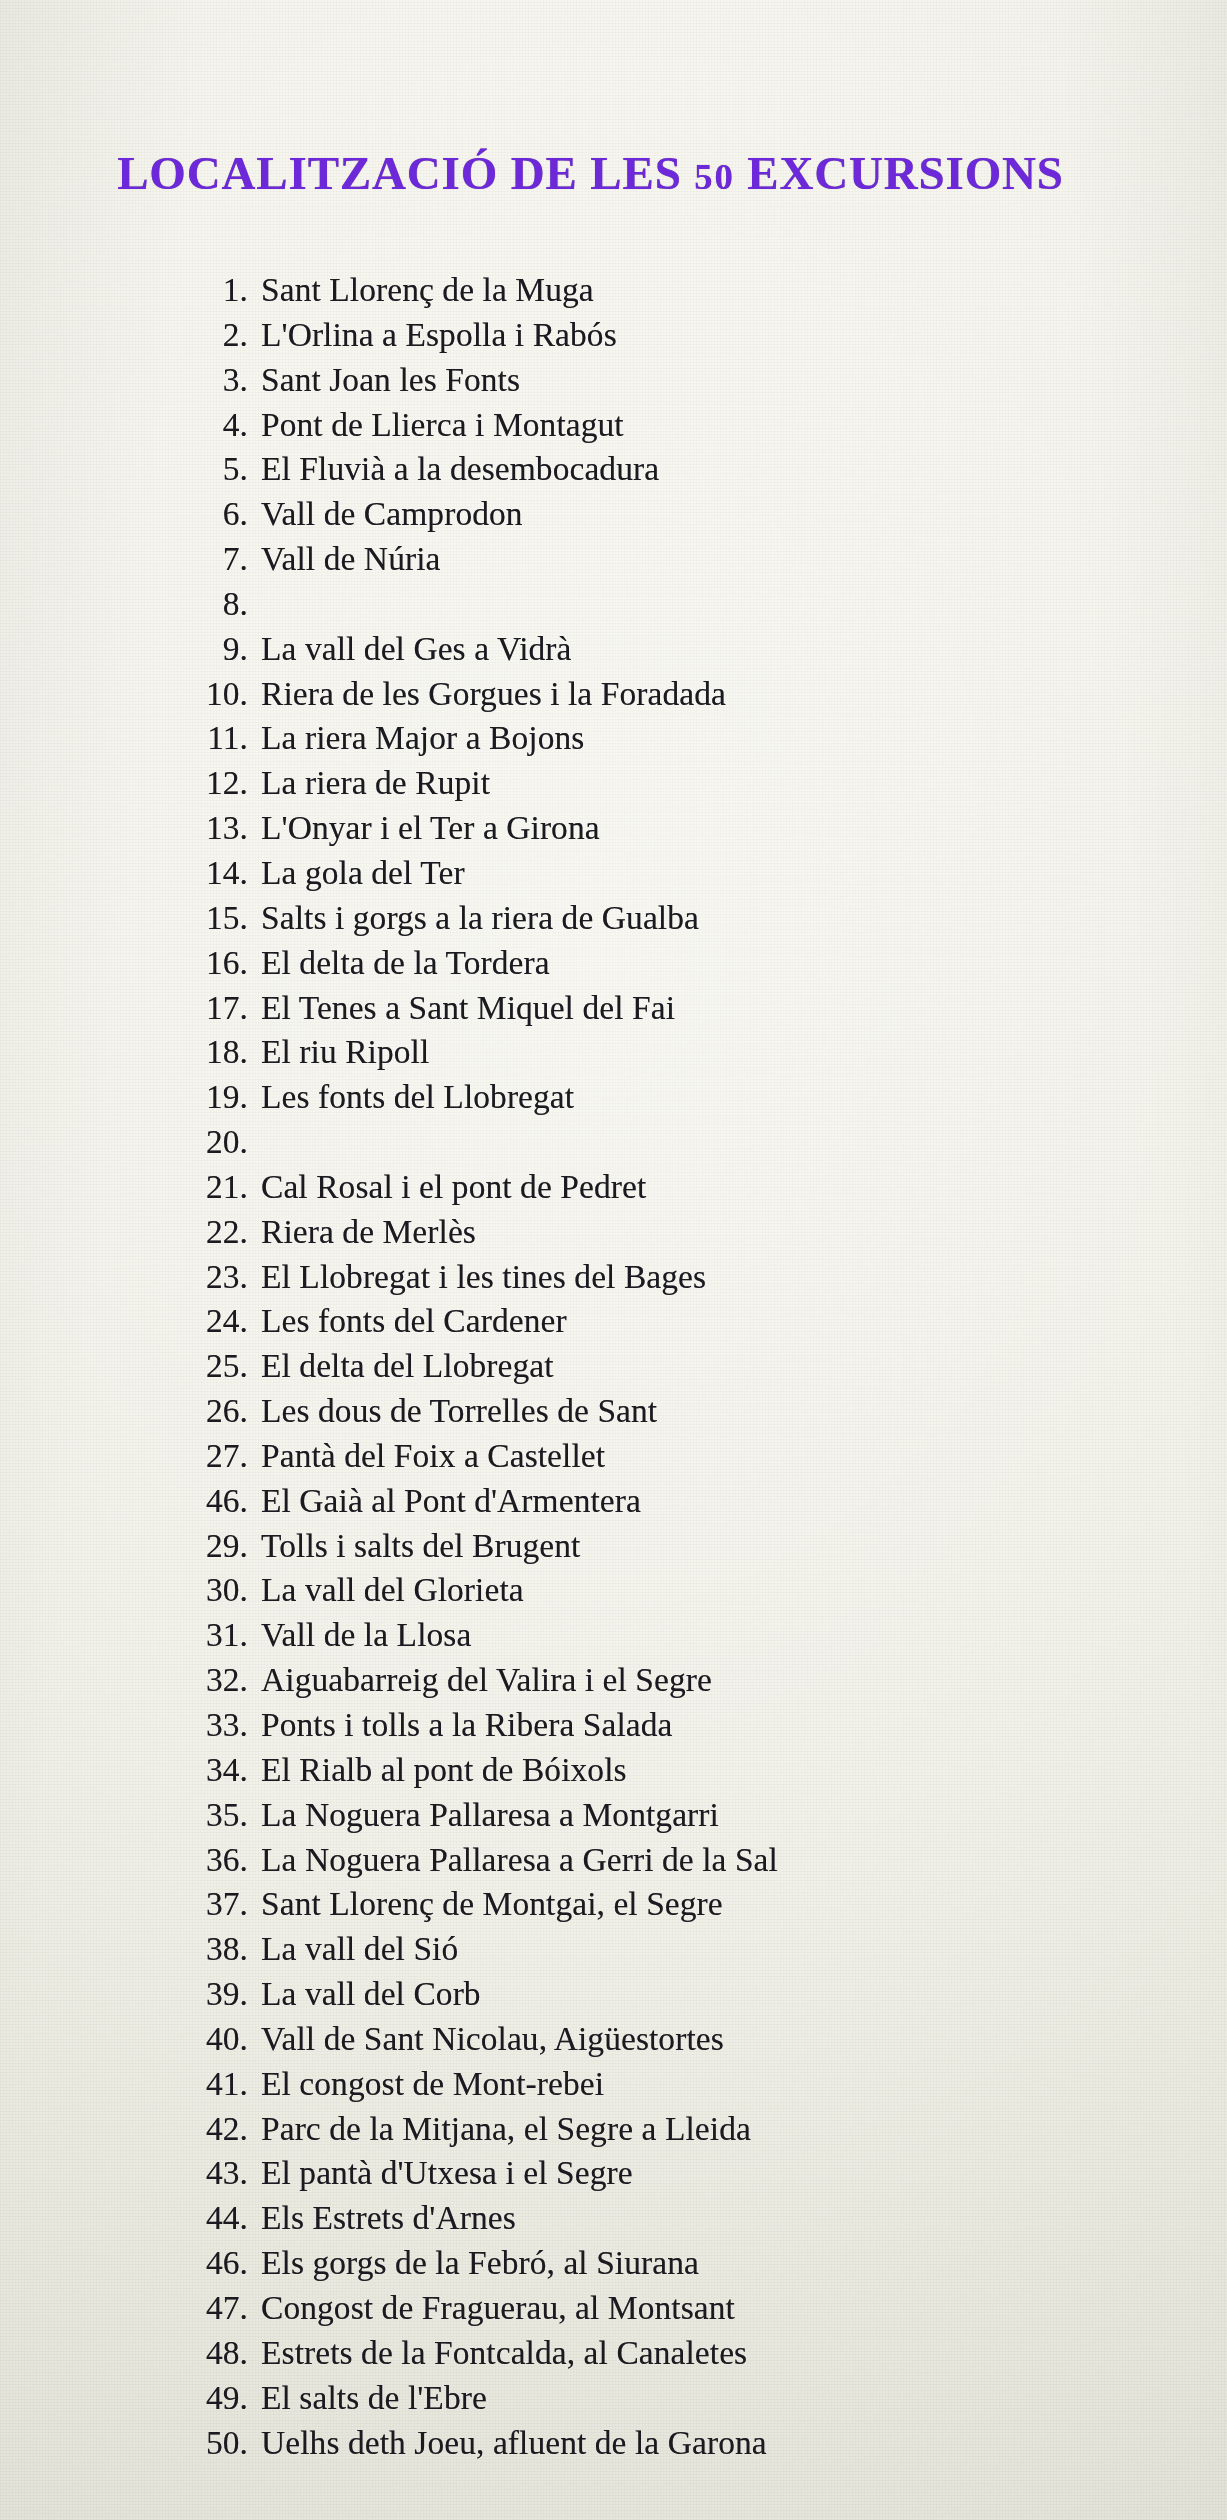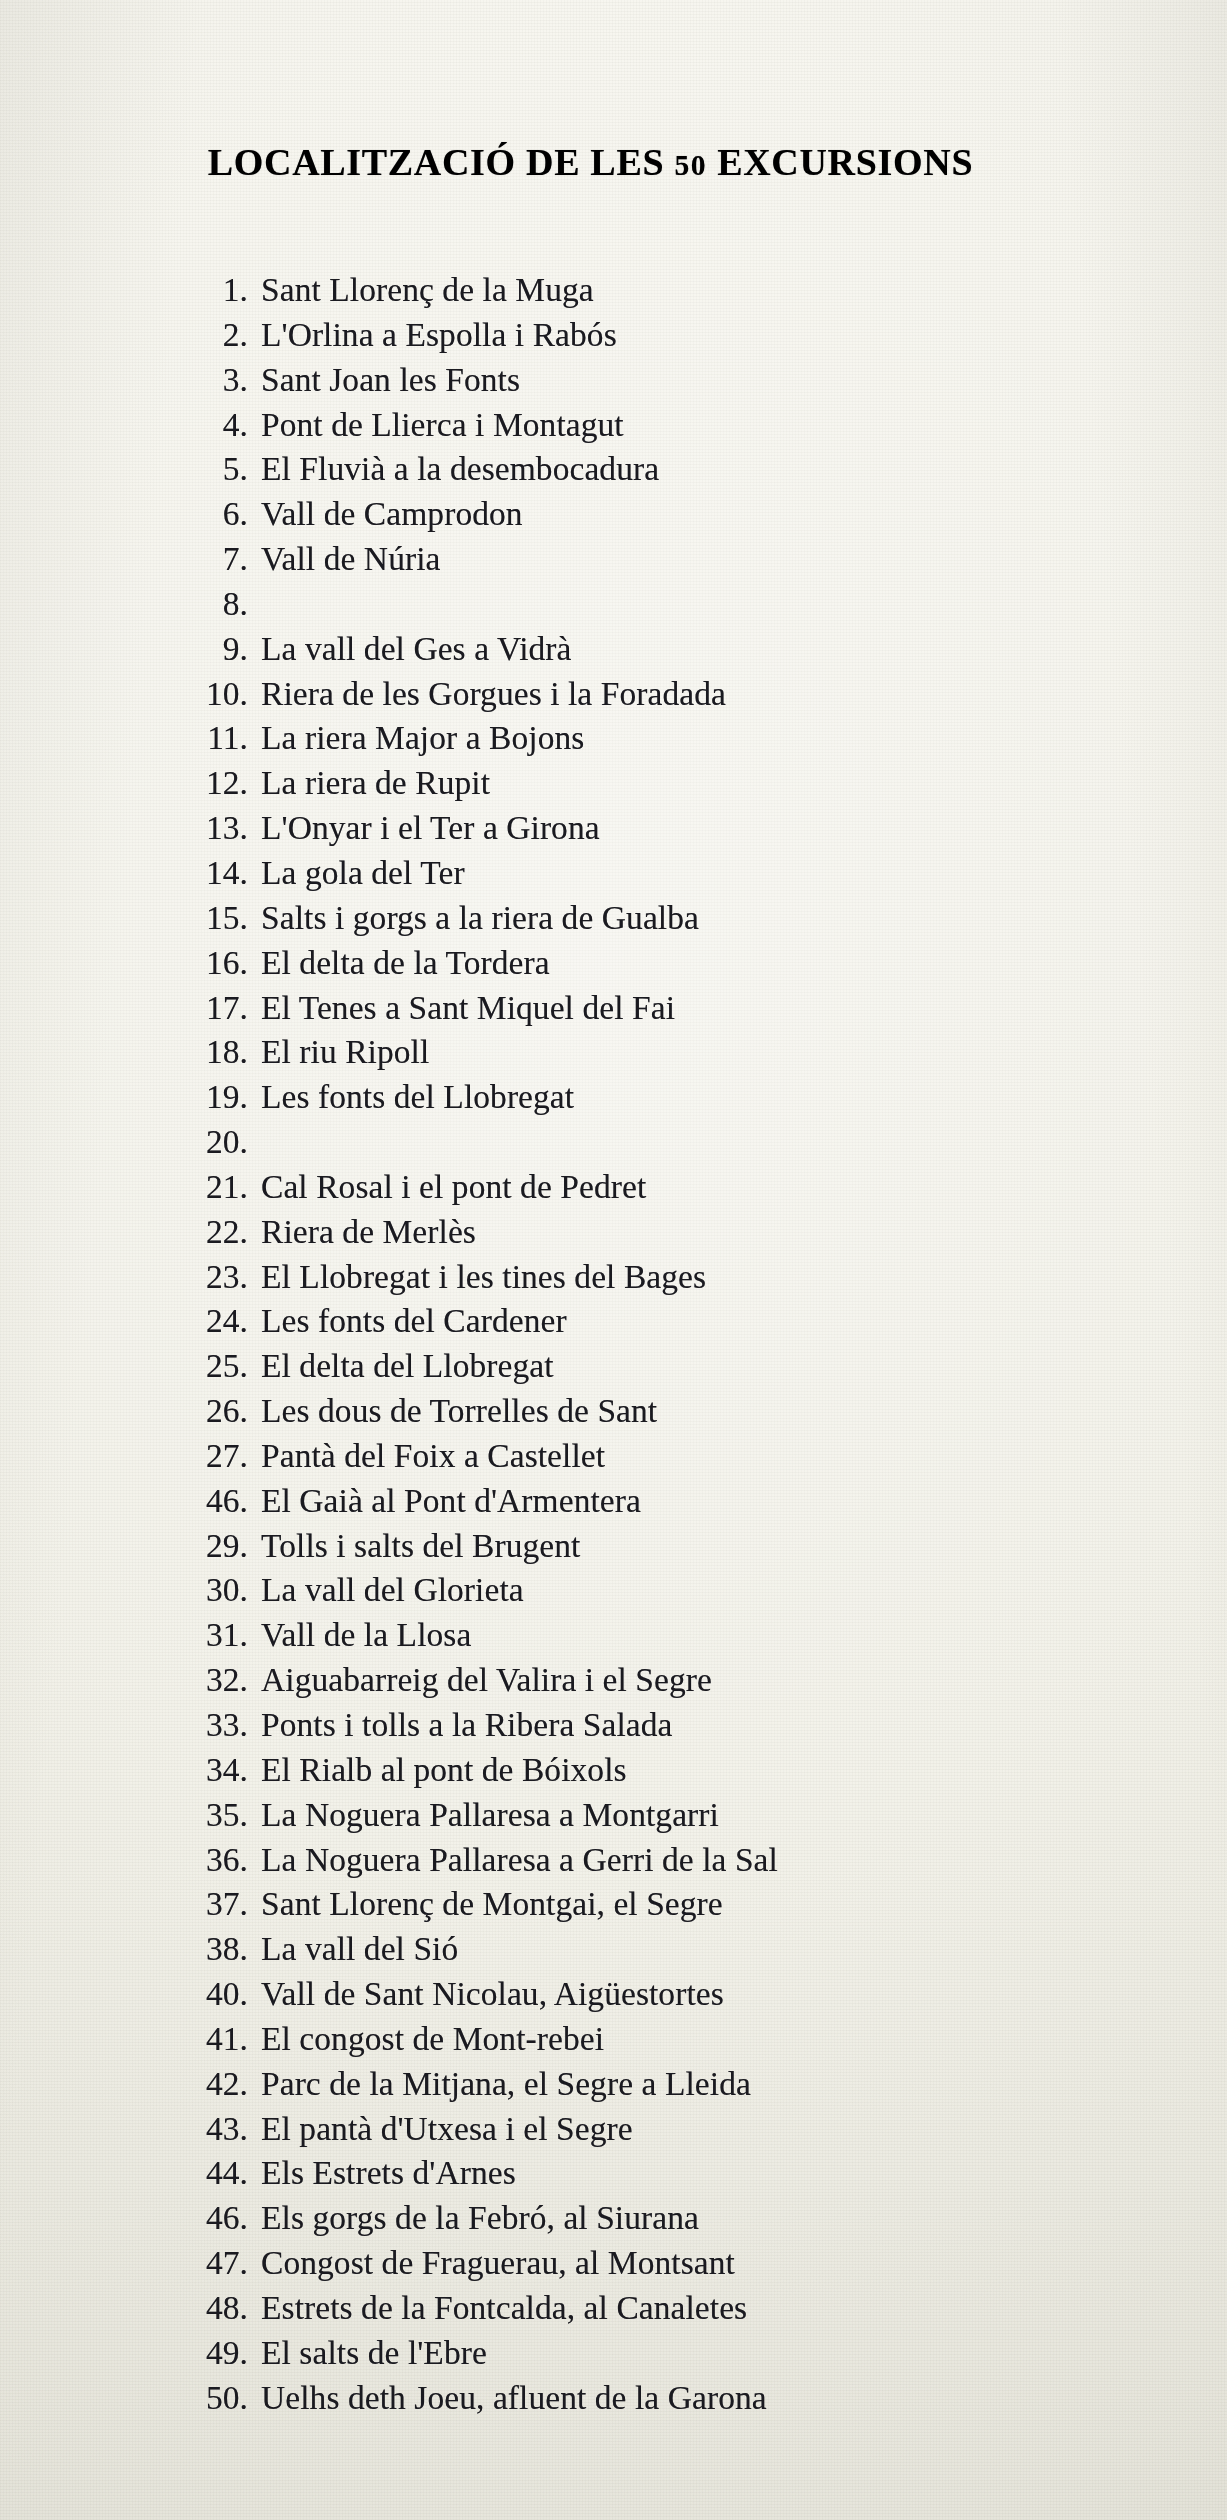--- a/index.html
+++ b/index.html
@@ -69,24 +69,24 @@
   
   .page-title {
     position: absolute;
     left: 0;
     right: 0;
     top: 118px;
     text-align: center;
     padding-right: 46px;
     font-family: "Liberation Serif", "DejaVu Serif", serif;
     font-weight: 700;
-    font-size: 38px;
+    font-size: 47px;
     letter-spacing: 0.018em;
     line-height: 1.05;
-    color: #000000;
+    color: #6d28d9;
     white-space: nowrap;
     text-rendering: optimizeLegibility;
     text-shadow: 0 0 0.7px rgba(20,20,26,0.5);
   }
   .page-title .num {
     font-size: 0.78em;
     letter-spacing: 0.05em;
     vertical-align: 0.005em;
   }
 
@@ -279,20 +279,24 @@
       </li>
       <li class="list-item">
         <span class="item-number">37.</span>
         <span class="item-label">Sant Llorenç de Montgai, el Segre</span>
       </li>
       <li class="list-item">
         <span class="item-number">38.</span>
         <span class="item-label">La vall del Sió</span>
       </li>
       <li class="list-item">
+        <span class="item-number">39.</span>
+        <span class="item-label">La vall del Corb</span>
+      </li>
+      <li class="list-item">
         <span class="item-number">40.</span>
         <span class="item-label">Vall de Sant Nicolau, Aigüestortes</span>
       </li>
       <li class="list-item">
         <span class="item-number">41.</span>
         <span class="item-label">El congost de Mont-rebei</span>
       </li>
       <li class="list-item">
         <span class="item-number">42.</span>
         <span class="item-label">Parc de la Mitjana, el Segre a Lleida</span>

